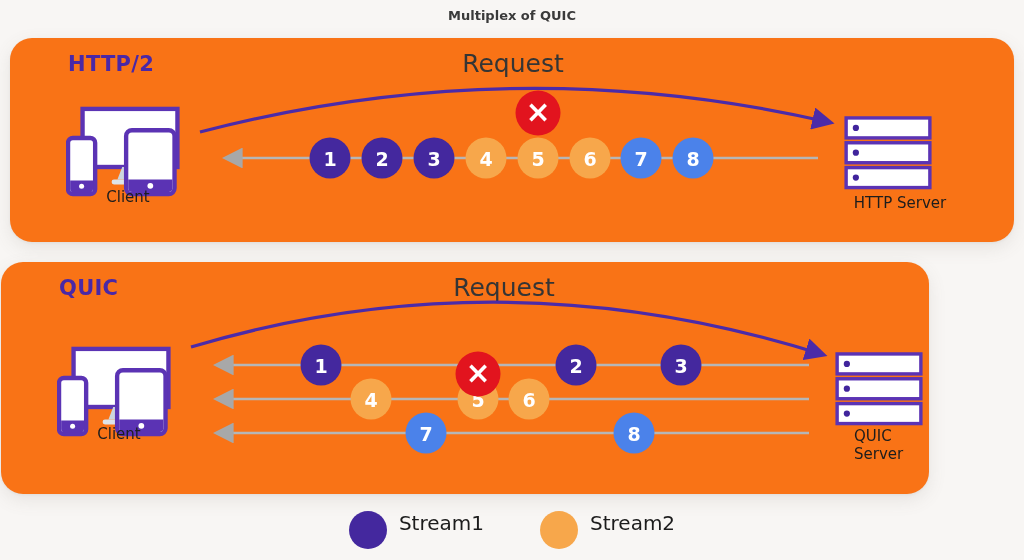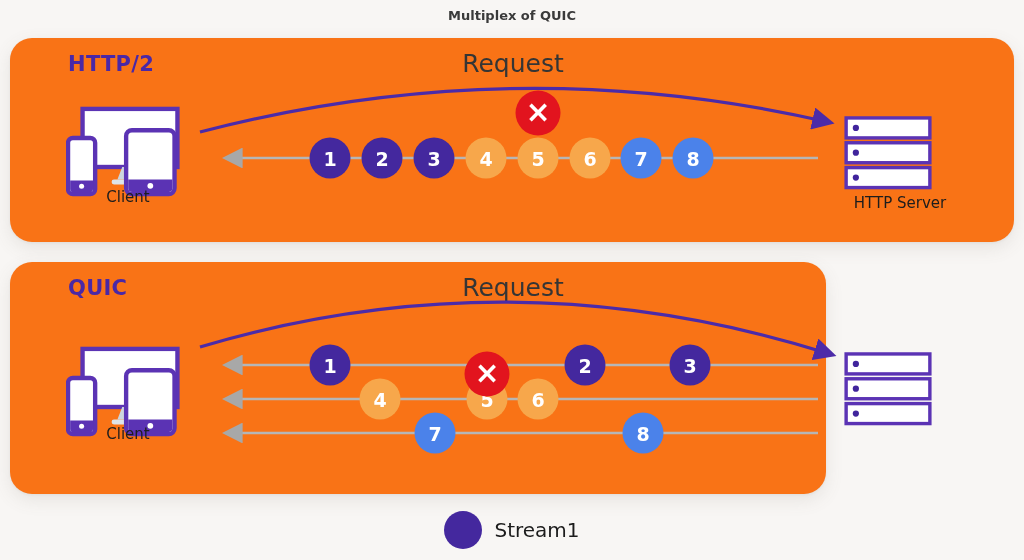--- a/index.html
+++ b/index.html
@@ -10,21 +10,21 @@
   }
   .page-title{
     position:absolute;top:8px;left:0;right:0;text-align:center;
     font-size:13px;font-weight:700;color:#3a3a3a;
   }
   .panel{
     position:absolute;background:#f97316;border-radius:22px;
     box-shadow:0 6px 18px rgba(110,100,92,.12),0 1px 3px rgba(0,0,0,.05);
   }
   #panel-http2{left:10px;top:38px;width:1004px;height:204px;}
-  #panel-quic{left:10px;top:262px;width:816px;height:232px;}
+  #panel-quic{left:1px;top:262px;width:928px;height:232px;}
   .panel-title{
     position:absolute;left:58px;top:14px;
     font-size:21px;font-weight:700;color:#4a28a6;letter-spacing:.3px;
   }
   .request-label{
     position:absolute;left:503px;top:11px;transform:translateX(-50%);
     font-size:25px;color:#353535;
   }
   .connection-label{
     position:absolute;left:503px;transform:translateX(-50%);
@@ -49,21 +49,21 @@
     position:absolute;width:45px;height:45px;border-radius:50%;
     transform:translate(-50%,-50%);
     display:flex;align-items:center;justify-content:center;
     color:#fff;font-size:30px;font-weight:700;line-height:1;
     padding-bottom:3px;box-sizing:border-box;
   }
   .legend{
     position:absolute;left:0;right:0;top:505px;height:50px;
     display:flex;align-items:center;justify-content:center;gap:56px;
   }
-  .legend-item{display:flex;align-items:center;gap:12px;}
+  .legend-item{display:flex;gap:12px;}
   .legend-dot{width:38px;height:38px;border-radius:50%;display:inline-block;}
   .legend-label{font-size:20px;color:#1c1c1c;}
 </style>
 </head>
 <body>
 
 <div class="page-title">Multiplex of QUIC</div>
 
 <section class="panel" id="panel-http2">
   <div class="panel-title">HTTP/2</div>
@@ -144,33 +144,38 @@
   <div class="endpoint-label" style="left:118px;top:163px;">Client</div>
 
   <svg class="icon" style="left:833px;top:90px;" viewBox="0 0 92 76" width="90" height="74">
     <rect x="3" y="2" width="86" height="20.5" fill="#ffffff" stroke="#5b33b4" stroke-width="3.5"></rect>
     <circle cx="13" cy="12.2" r="3.2" fill="#40249c"></circle>
     <rect x="3" y="27.5" width="86" height="20.5" fill="#ffffff" stroke="#5b33b4" stroke-width="3.5"></rect>
     <circle cx="13" cy="37.7" r="3.2" fill="#40249c"></circle>
     <rect x="3" y="53" width="86" height="20.5" fill="#ffffff" stroke="#5b33b4" stroke-width="3.5"></rect>
     <circle cx="13" cy="63.2" r="3.2" fill="#40249c"></circle>
   </svg>
+  <div class="endpoint-label" style="left:878px;top:165px;">QUIC Server</div>
 
   <div class="packets">
       <div class="packet" style="left: 320px; top: 103px; background: rgb(68, 40, 158);">1</div>
       <div class="packet" style="left: 575px; top: 103px; background: rgb(68, 40, 158);">2</div>
       <div class="packet" style="left: 680px; top: 103px; background: rgb(68, 40, 158);">3</div>
       <div class="packet" style="left: 370px; top: 137px; background: rgb(247, 167, 75);">4</div>
       <div class="packet" style="left: 477px; top: 137px; background: rgb(247, 167, 75);">5</div>
       <div class="packet" style="left: 528px; top: 137px; background: rgb(247, 167, 75);">6</div>
       <div class="packet" style="left: 425px; top: 171px; background: rgb(75, 130, 234);">7</div>
       <div class="packet" style="left: 633px; top: 171px; background: rgb(75, 130, 234);">8</div>
     </div>
   <div class="error-badge" style="left: 477px; top: 112px; background: rgb(226, 20, 30);">×</div>
 
 </section>
 
 <div class="legend">
     <div class="legend-item">
       <span class="legend-dot" style="background: rgb(68, 40, 158);"></span>
       <span class="legend-label">Stream1</span>
     </div>
+    <div class="legend-item">
+      <span class="legend-dot" style="background: rgb(247, 167, 75);"></span>
+      <span class="legend-label">Stream2</span>
+    </div>
   </div>
 
 </body></html>

